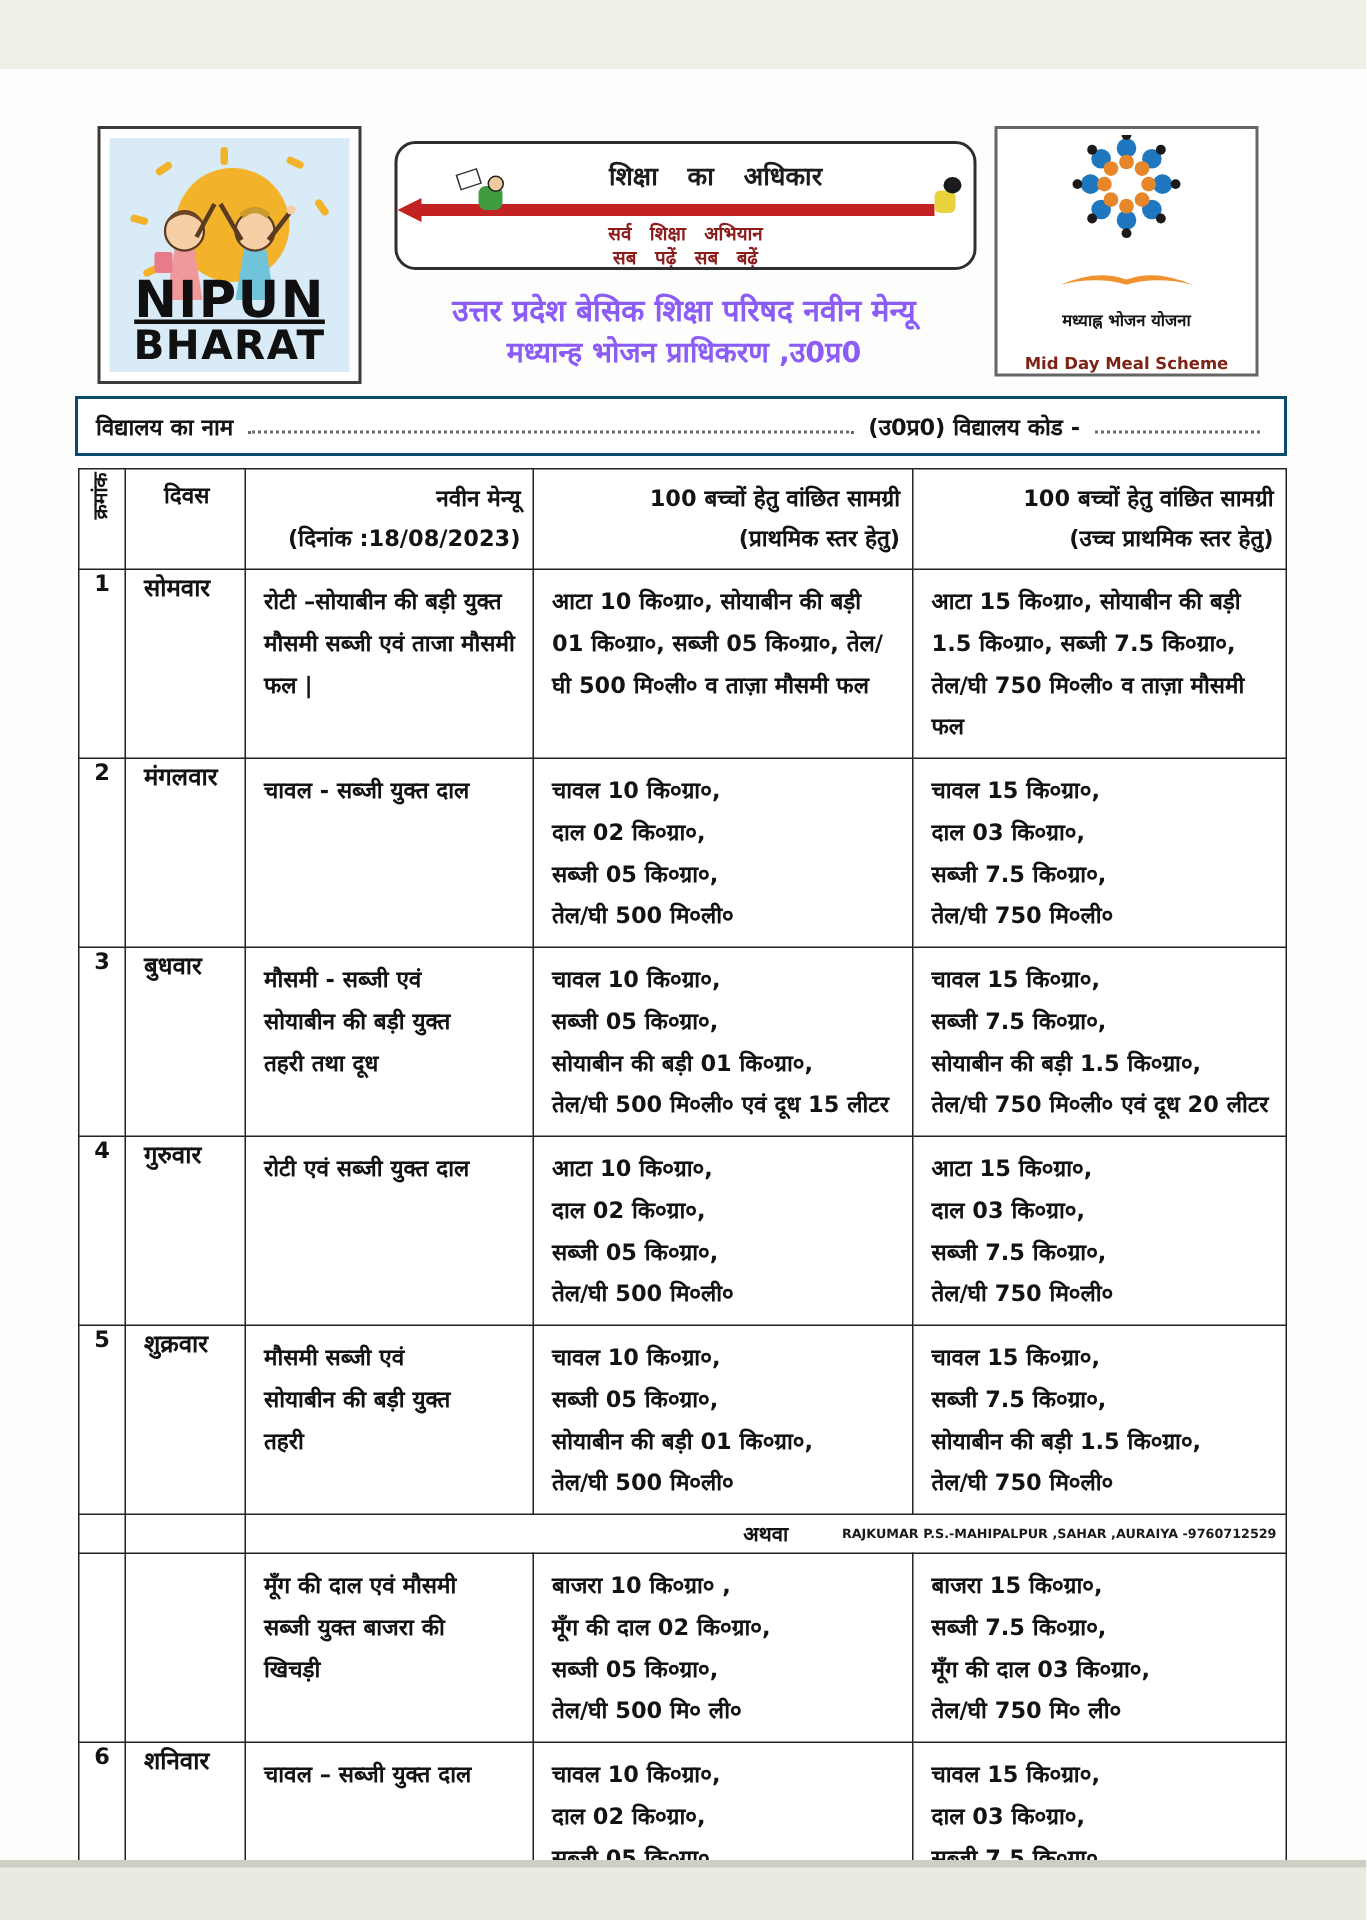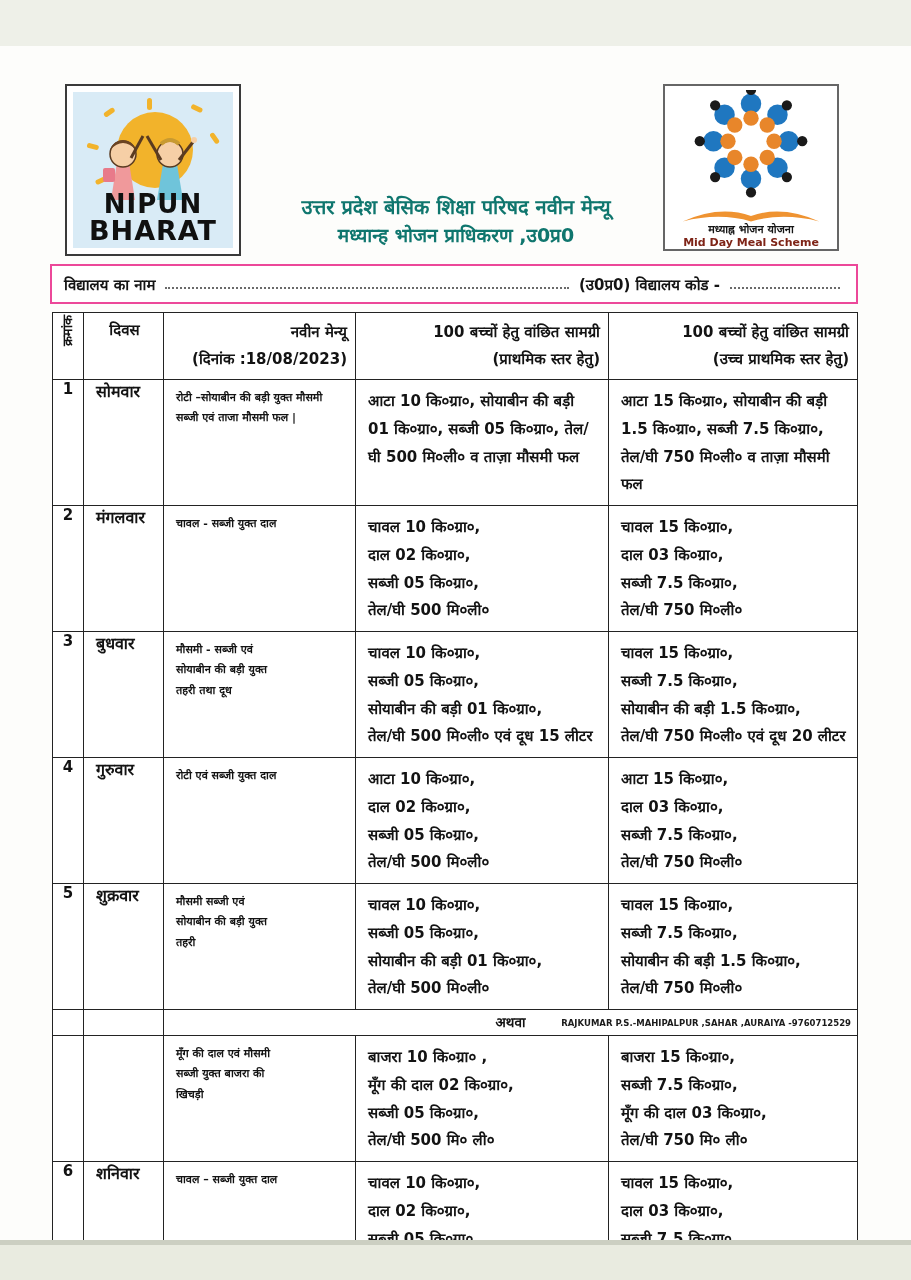--- a/index.html
+++ b/index.html
@@ -10,62 +10,62 @@
   .band-top { position:absolute; top:0; left:0; width:100%; height:46px; background:#eef0e8; }
   .band-bottom { position:absolute; bottom:0; left:0; width:100%; height:40px; background:#e9ebe0; border-top:5px solid #ccCfc2; }
 
   
   .header { position:absolute; top:46px; left:0; width:100%; height:218px; }
 
   .nipun-box { position:absolute; left:65px; top:38px; width:176px; height:172px; background:#ffffff; border:2px solid #3a3a3a; padding:6px; }
   .nipun-art { position:relative; width:100%; height:100%; background:#d9ebf6; overflow:hidden; }
   .nipun-art svg { position:absolute; top:0; left:0; }
   .nipun-text { position:absolute; bottom:4px; width:100%; text-align:center; color:#101010; font-weight:bold; line-height:1.0; }
-  .nipun-text .l1 { font-size:26px; letter-spacing:1px; }
+  .nipun-text .l1 { font-size:34px; letter-spacing:1px;text-decoration:underline; }
   .nipun-text .l2 { font-size:27px; letter-spacing:1px; }
 
   .banner { position:absolute; left:263px; top:48px; width:388px; height:86px; border:2.5px solid #2e2e2e; border-radius:14px; background:#fff; overflow:hidden; }
   .banner-title { position:absolute; top:9px; width:100%; text-align:center; font-size:17px; font-weight:bold; color:#1c1c1c; word-spacing:14px; padding-left:40px; }
   .pencil { position:absolute; top:40px; left:14px; right:26px; height:8px; background:#c32222; }
   .pencil-tip { position:absolute; top:36px; left:0; width:0; height:0; border-top:8px solid transparent; border-bottom:8px solid transparent; border-right:16px solid #c32222; }
   .banner-sub { position:absolute; top:52px; width:100%; text-align:center; font-size:12.5px; font-weight:bold; color:#8b1d1d; line-height:1.25; word-spacing:8px; }
   .kid { position:absolute; }
   .kid-left { top:18px; left:46px; width:30px; height:26px; }
   .kid-left .body { position:absolute; bottom:0; left:8px; width:16px; height:16px; background:#3f9c3f; border-radius:5px; }
   .kid-left .head { position:absolute; bottom:12px; left:14px; width:11px; height:11px; background:#f3c9a0; border:1px solid #222; border-radius:50%; }
   .kid-left .book { position:absolute; top:0; left:-6px; width:15px; height:11px; background:#ffffff; border:1px solid #333; transform:rotate(-18deg); }
   .kid-right { top:22px; right:4px; width:30px; height:24px; }
   .kid-right .body { position:absolute; bottom:0; right:8px; width:14px; height:15px; background:#e9d23e; border-radius:4px; }
   .kid-right .head { position:absolute; top:0; right:4px; width:12px; height:11px; background:#1b1b1b; border-radius:50%; }
 
-  .title-block { position:absolute; left:248px; top:146px; width:416px; text-align:center; color:#0f766e; font-weight:bold; }
+  .title-block { position:absolute; left:248px; top:146px; width:416px; text-align:center; color:#8b5cf6; font-weight:bold; }
   .title-block .t1 { font-size:20px; line-height:1.5; }
   .title-block .t2 { font-size:19px; line-height:1.4; }
 
-  .mdm-box { position:absolute; left:663px; top:38px; width:176px; height:167px; background:#fff; border:2px solid #666; display:flex; flex-direction:column; align-items:center; justify-content:flex-start; padding-top:4px; }
+  .mdm-box { position:absolute; left:663px; top:38px; width:176px; height:167px; background:#fff; border:2px solid #666; display:flex; flex-direction:column; align-items:center; justify-content:flex-start; padding-top:4px;gap:16px; }
   .mdm-l1 { font-size:11px; font-weight:bold; color:#161616; margin-top:-2px; }
   .mdm-l2 { font-size:11px; font-weight:bold; color:#7e2417; }
 
   
-  .school-row { position:absolute; top:264px; left:50px; width:808px; height:40px; border:2px solid #ec4899; background:#fff; display:flex; align-items:center; padding:0 12px; font-size:15px; font-weight:bold; color:#141414; }
+  .school-row { position:absolute; top:264px; left:50px; width:808px; height:40px; border:2px solid #0c4a6e; background:#fff; display:flex; align-items:center; padding:0 12px; font-size:15px; font-weight:bold; color:#141414; }
   .dots { flex:1; border-bottom:2px dotted #6a6a6a; height:1px; margin:8px 10px 0 10px; }
   .dots-short { flex:0 0 110px; border-bottom:2px dotted #6a6a6a; height:1px; margin:8px 4px 0 10px; }
 
   
   table.menu { position:absolute; top:312px; left:52px; width:805px; border-collapse:collapse; table-layout:fixed; background:#fff; }
   table.menu td, table.menu th { border:1.6px solid #232323; color:#131313; font-weight:bold; vertical-align:top; }
   th { font-size:15px; padding:6px 8px; }
   th.h-serial { padding:2px; vertical-align:middle; }
   .vtext { writing-mode:vertical-rl; transform:rotate(180deg); font-size:13px; margin:0 auto; }
   th.h-day { text-align:center; vertical-align:top; padding-left:10px; }
   th.h-menu { text-align:right; line-height:1.8; }
   th.h-mat { text-align:right; line-height:1.8; }
   td.c-serial { text-align:center; vertical-align:middle; font-size:15px; }
   td.c-day { vertical-align:middle; padding-left:12px; font-size:16px; }
-  td.c-menu { padding:8px 8px 6px 12px; font-size:11px; line-height:1.85; }
+  td.c-menu { padding:8px 8px 6px 12px; font-size:15px; line-height:1.85; }
   td.c-mat { padding:8px 8px 6px 12px; font-size:15px; line-height:1.85; }
   .lines { white-space:pre-line; }
   tr.rh-110 { height:110px; } tr.rh-125 { height:125px; } tr.rh-105 { height:105px; } tr.rh-104 { height:104px; }
   tr.rh-head { height:56px; }
   tr.rh-div { height:26px; }
   td.c-div { position:relative; text-align:center; font-size:13.5px; padding:3px 6px; vertical-align:middle; }
   .watermark { position:absolute; right:6px; top:50%; transform:translateY(-50%); font-size:8.5px; font-weight:bold; color:#1a1a1a; letter-spacing:0; }
 </style>
 </head>
 <body>
@@ -101,20 +101,38 @@
           <line x1="106" y1="68" x2="120" y2="50" stroke="#5a3b20" stroke-width="3"></line>
           <circle cx="121" cy="48" r="3" fill="#f6cfa6"></circle>
         </svg>
         <div class="nipun-text">
           <div class="l1">NIPUN</div>
           <div class="l2">BHARAT</div>
         </div>
       </div>
     </div>
 
+    <div class="banner">
+      <div class="banner-title">शिक्षा का अधिकार</div>
+      <div class="pencil-tip"></div>
+      <div class="pencil"></div>
+      <div class="kid kid-left">
+        <div class="book"></div>
+          <div class="body"></div>
+          <div class="head"></div>
+      </div>
+      <div class="kid kid-right">
+        <div class="body"></div>
+          <div class="head"></div>
+      </div>
+      <div class="banner-sub">
+        <div>सर्व शिक्षा अभियान</div>
+        <div>सब पढ़ें सब बढ़ें</div>
+      </div>
+    </div>
 
     <div class="title-block">
       <div class="t1">उत्तर प्रदेश बेसिक शिक्षा परिषद नवीन मेन्यू</div>
       <div class="t2">मध्यान्ह भोजन प्राधिकरण ,उ0प्र0</div>
     </div>
 
     <div class="mdm-box">
       <svg width="160" height="122" viewBox="0 0 174 132">
         <g fill="#1f77c0">
           <circle cx="87" cy="16" r="12"></circle>

